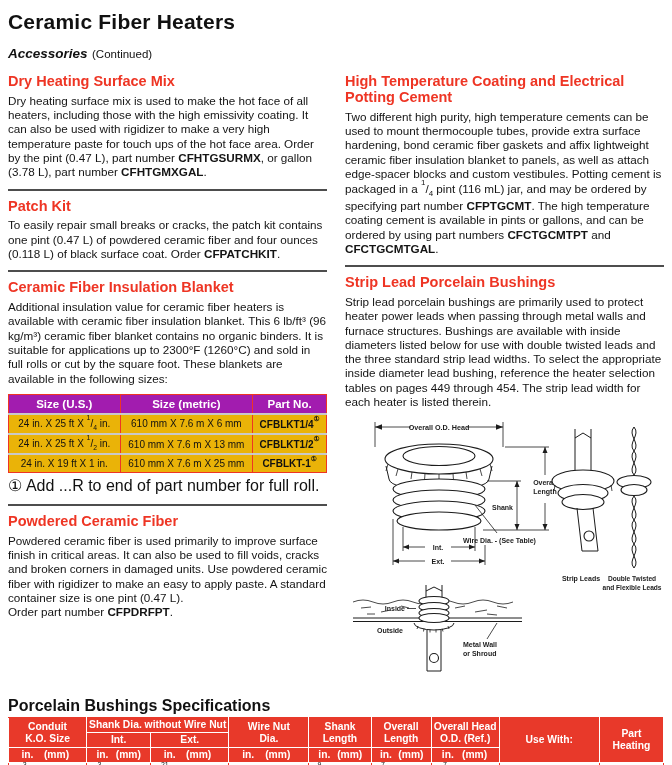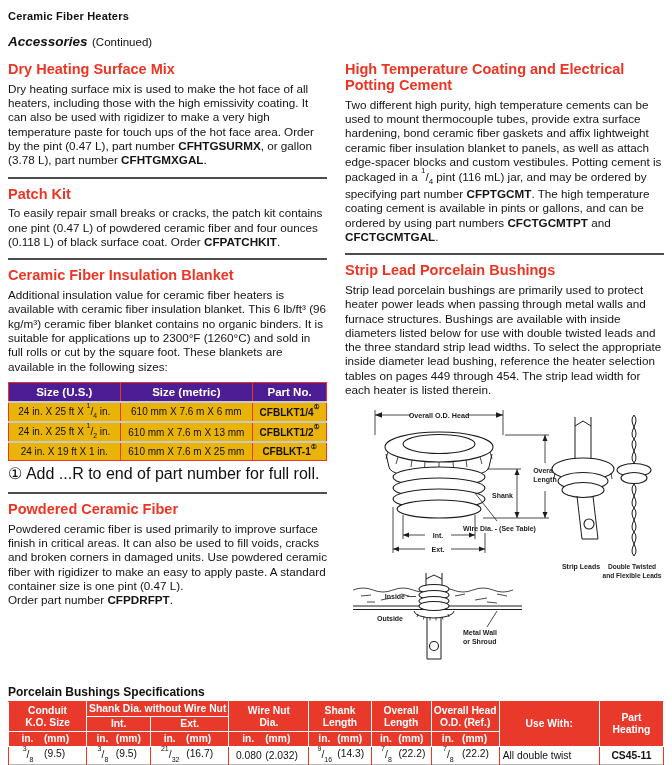--- a/index.html
+++ b/index.html
@@ -1,52 +1,52 @@
 <!DOCTYPE html>
 <html><head>
 <meta charset="utf-8">
 <style>
   * { margin:0; padding:0; box-sizing:border-box; }
   html,body { background:#fff; }
   body { width:672px; height:765px; font-family:"Liberation Sans", sans-serif; color:#111; overflow:hidden; }
   .page { width:672px; height:765px; padding:8px 8px 0 8px; position:relative; }
 
-  .title { font-size:11px; font-weight:bold; letter-spacing:.2px; margin:2px 0 10px 0; }
+  .title { font-size:21px; font-weight:bold; letter-spacing:.2px; margin:2px 0 10px 0; }
   .subtitle { margin:0 0 12px 0; }
   .subtitle .s1 { font-size:13.5px; font-weight:bold; font-style:italic; }
   .subtitle .s2 { font-size:11.5px; }
 
   .columns { display:flex; gap:18px; }
   .col { width:319px; }
 
   h2.red { color:#ee3524; font-size:14.5px; font-weight:bold; line-height:1.1; margin:0 0 4px 0; }
   p.body { font-size:11.7px; line-height:1.22; color:#141414; margin:0; }
   .sep { border:none; border-top:2px solid #4d4d4d; margin:9px 0 8px 0; }
 
   sup { font-size:.68em; position:relative; top:-.4em; }
   sub { font-size:.68em; position:relative; top:0; }
 
   
   table.blanket { width:100%; border-collapse:collapse; margin:8px 0 2px 0; border:1.5px solid #ee3524; }
-  table.blanket th { background:#4c1d95; color:#fff; font-size:11.5px; font-weight:bold; padding:3px 10px; border:1px solid #ee3524; }
+  table.blanket th { background:#a21caf; color:#fff; font-size:11.5px; font-weight:bold; padding:3px 10px; border:1px solid #ee3524; }
   table.blanket td { font-size:10px; padding:2px 4px; text-align:center; border-left:1px solid #ee3524; border-right:1px solid #ee3524; border-top:2px solid #c9c9c9; background:#eab308; white-space:nowrap; }
   table.blanket td.part { font-weight:bold; }
   .footnote { font-size:16px; margin-top:3px; }
 
   
   .diagrams { position:relative; width:319px; height:272px; margin-top:6px; }
   .diagrams svg { position:absolute; }
   .diagrams text { font-family:"Liberation Sans", sans-serif; font-weight:bold; fill:#1c1c1c; }
   .dline { stroke:#1c1c1c; stroke-width:1; fill:none; }
   .dthin { stroke:#1c1c1c; stroke-width:.8; fill:none; }
   .dfill { fill:#1c1c1c; }
   .wht { fill:#fff; stroke:#1c1c1c; stroke-width:1.1; }
 
   
-  .spec-title { font-size:12px; font-weight:bold; margin:10px 0 2px 0; }
+  .spec-title { font-size:16px; font-weight:bold; margin:10px 0 2px 0; }
   table.spec { width:656px; border-collapse:collapse; table-layout:fixed; border:1px solid #b5b5b5; }
   table.spec th { background:#e8392a; color:#fff; font-size:10.3px; font-weight:bold; line-height:1.15; padding:1px 2px; border:1.5px solid #fff; }
   table.spec thead tr:first-child th { border-top:1.5px solid #e8392a; }
   table.spec td { font-size:10.3px; padding:1.5px 3px; border-left:1px solid #ee3524; border-right:1px solid #ee3524; border-top:1.5px solid #bdbdbd; background:#fff; white-space:nowrap; }
   .inmm { display:flex; justify-content:space-between; }
   .inmm span:first-child { width:45%; text-align:center; }
   .inmm span:last-child { width:55%; text-align:left; }
   td.use { text-align:left; padding-left:6px; }
   td.part { font-weight:bold; text-align:center; }
 </style>

